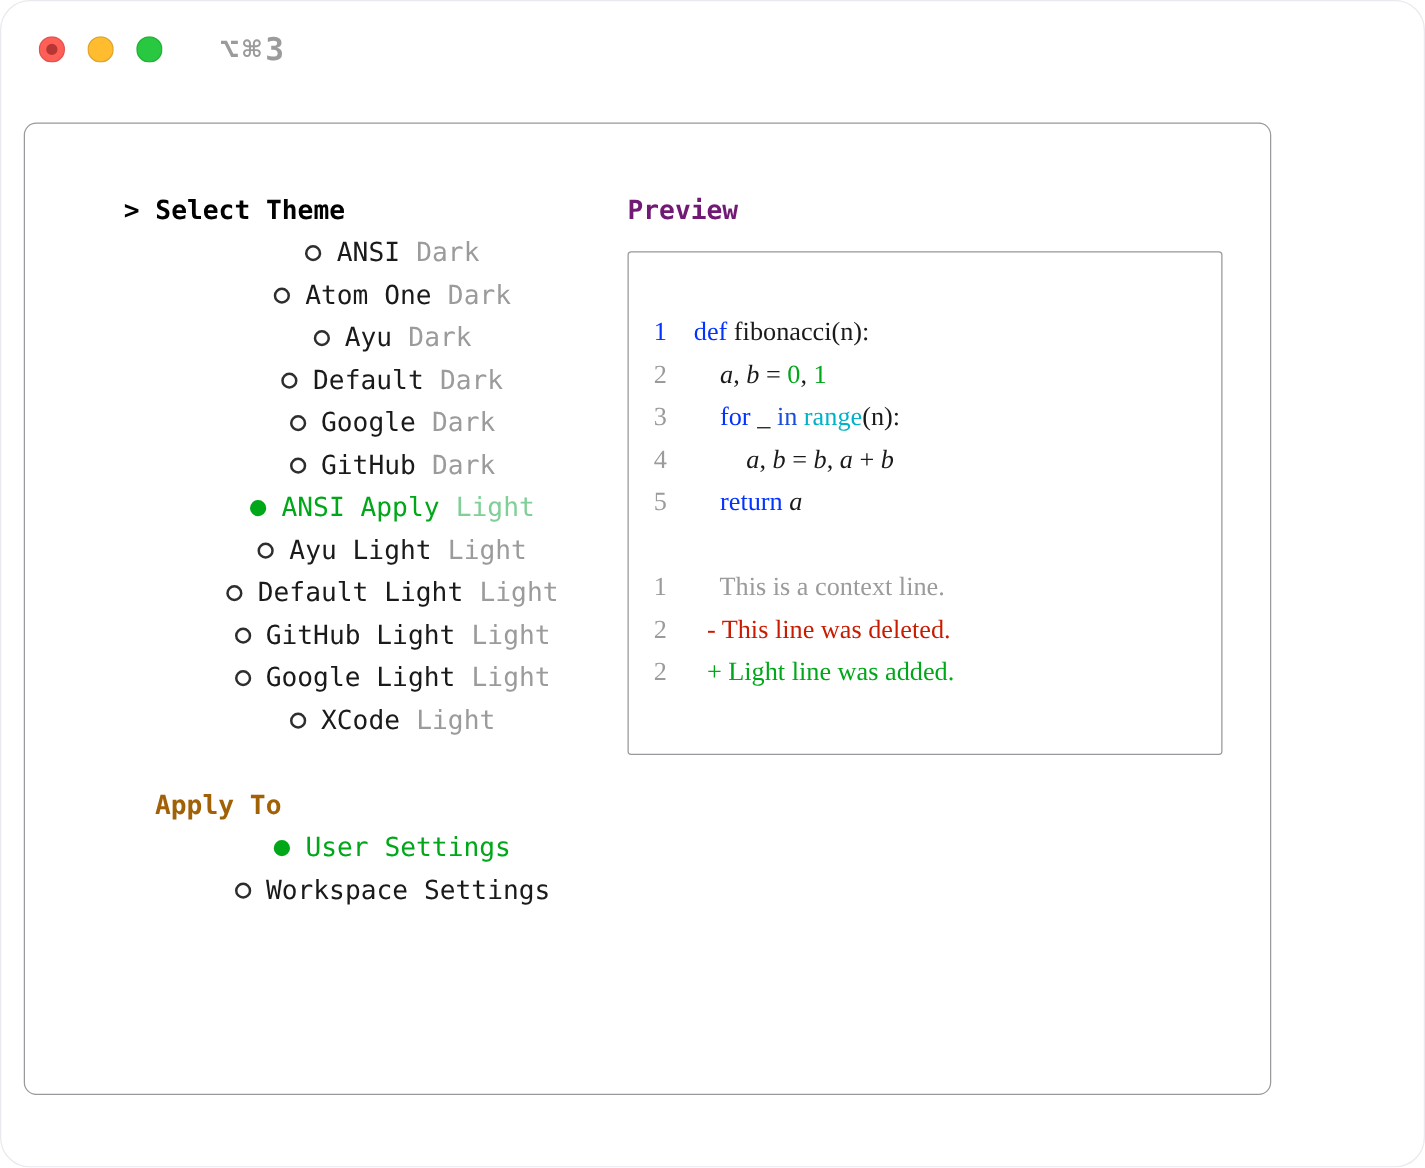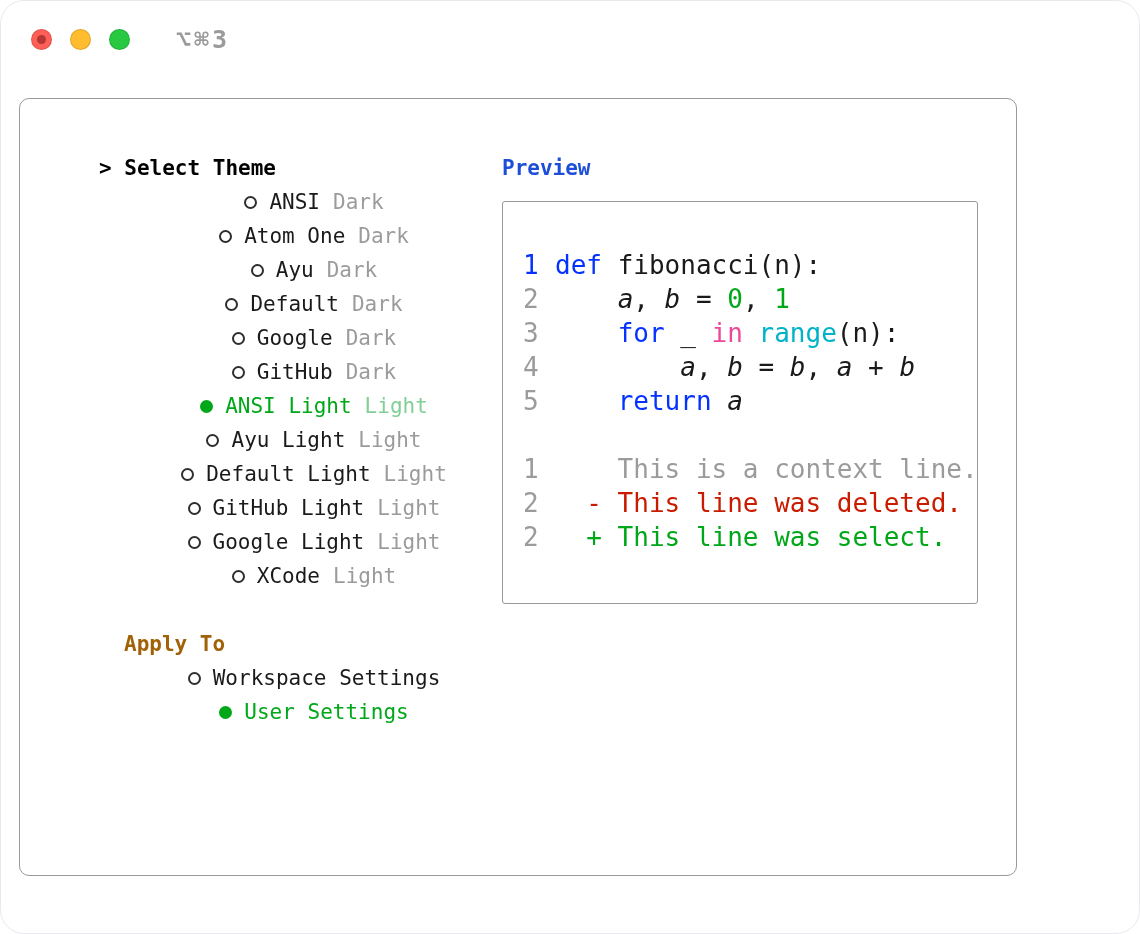--- a/index.html
+++ b/index.html
@@ -45,27 +45,27 @@
   }
   .dot.on{background:#00a819;border-color:#00a819;}
   .tname{color:#1a1a1a;}
   .tvariant{color:#9b9b9b;margin-left:13px;}
   .row.sel .tname{color:#00a819;}
   .row.sel .tvariant{color:#7fcf96;}
   .apply-title{margin-top:34px;margin-left:25px;height:34px;line-height:34px;font-weight:bold;color:#a16207;}
   .hint{margin-top:34px;color:#9b9b9b;width:372px;line-height:34px;}
   
   .right-col{position:absolute;left:482px;top:52px;}
-  .preview-title{height:34px;line-height:34px;font-weight:bold;color:#1d4ed8;}
+  .preview-title{height:34px;line-height:34px;font-weight:bold;color:#701a75;}
   .preview-box{
     margin-top:16px;width:476px;height:403px;box-sizing:border-box;
     border:1.5px solid #98989d;border-radius:3px;
     padding:46px 0 0 20px;overflow:hidden;background:#ffffff;
   }
-  .cline{height:34px;line-height:34px;white-space:pre;font-size:26px;}
+  .cline{height:34px;line-height:34px;white-space:pre;font-size:21px;font-family:Liberation Serif, serif;}
   .lnum{display:inline-block;width:32px;color:#9b9b9b;}
   .ctext{color:#1a1a1a;}
 </style>
 </head>
 <body>
 
 <div class="screen">
 
   <div class="titlebar">
     <span class="light red" style="background: rgb(255, 95, 87);"></span>
@@ -78,45 +78,45 @@
 
     <div class="left-col">
       <div class="sect-title">&gt; Select Theme</div>
       <div id="theme-list">
           <div class="row"><span class="dot"></span><span class="tname">ANSI</span><span class="tvariant">Dark</span></div>
           <div class="row"><span class="dot"></span><span class="tname">Atom One</span><span class="tvariant">Dark</span></div>
           <div class="row"><span class="dot"></span><span class="tname">Ayu</span><span class="tvariant">Dark</span></div>
           <div class="row"><span class="dot"></span><span class="tname">Default</span><span class="tvariant">Dark</span></div>
           <div class="row"><span class="dot"></span><span class="tname">Google</span><span class="tvariant">Dark</span></div>
           <div class="row"><span class="dot"></span><span class="tname">GitHub</span><span class="tvariant">Dark</span></div>
-          <div class="row sel"><span class="dot on"></span><span class="tname">ANSI Light</span><span class="tvariant">Light</span></div>
+          <div class="row sel"><span class="dot on"></span><span class="tname">ANSI Apply</span><span class="tvariant">Light</span></div>
           <div class="row"><span class="dot"></span><span class="tname">Ayu Light</span><span class="tvariant">Light</span></div>
           <div class="row"><span class="dot"></span><span class="tname">Default Light</span><span class="tvariant">Light</span></div>
           <div class="row"><span class="dot"></span><span class="tname">GitHub Light</span><span class="tvariant">Light</span></div>
           <div class="row"><span class="dot"></span><span class="tname">Google Light</span><span class="tvariant">Light</span></div>
           <div class="row"><span class="dot"></span><span class="tname">XCode</span><span class="tvariant">Light</span></div>
         </div>
       <div class="apply-title">Apply To</div>
       <div id="apply-list">
+          <div class="row sel"><span class="dot on"></span><span class="tname">User Settings</span></div>
           <div class="row"><span class="dot"></span><span class="tname">Workspace Settings</span></div>
-          <div class="row sel"><span class="dot on"></span><span class="tname">User Settings</span></div>
         </div>
     </div>
 
     <div class="right-col">
       <div class="preview-title">Preview</div>
       <div class="preview-box">
         <div id="code">
             <div class="cline"><span class="lnum" style="color: rgb(4, 50, 255);">1</span><span class="ctext"><span style="color: rgb(4, 50, 255);">def </span><span>fibonacci(n):</span></span></div>
             <div class="cline"><span class="lnum">2</span><span class="ctext"><span>    </span><span style="font-style: italic;">a</span><span>, </span><span style="font-style: italic;">b</span><span> = </span><span style="color: rgb(0, 168, 25);">0</span><span>, </span><span style="color: rgb(0, 168, 25);">1</span></span></div>
-            <div class="cline"><span class="lnum">3</span><span class="ctext"><span>    </span><span style="color: rgb(4, 50, 255);">for</span><span> _ </span><span style="color: #ec4899;">in</span><span> </span><span style="color: rgb(0, 179, 200);">range</span><span>(n):</span></span></div>
+            <div class="cline"><span class="lnum">3</span><span class="ctext"><span>    </span><span style="color: rgb(4, 50, 255);">for</span><span> _ </span><span style="color: #1d4ed8;">in</span><span> </span><span style="color: rgb(0, 179, 200);">range</span><span>(n):</span></span></div>
             <div class="cline"><span class="lnum">4</span><span class="ctext"><span>        </span><span style="font-style: italic;">a</span><span>, </span><span style="font-style: italic;">b</span><span> = </span><span style="font-style: italic;">b</span><span>, </span><span style="font-style: italic;">a</span><span> + </span><span style="font-style: italic;">b</span></span></div>
             <div class="cline"><span class="lnum">5</span><span class="ctext"><span>    </span><span style="color: rgb(4, 50, 255);">return</span><span> </span><span style="font-style: italic;">a</span></span></div>
             <div class="cline"><span class="lnum"></span><span class="ctext"></span></div>
             <div class="cline"><span class="lnum">1</span><span class="ctext"><span style="color: rgb(155, 155, 155); text-align: right;">    This is a context line.</span></span></div>
             <div class="cline"><span class="lnum">2</span><span class="ctext"><span style="color: rgb(201, 27, 0);">  - This line was deleted.</span></span></div>
-            <div class="cline"><span class="lnum">2</span><span class="ctext"><span style="color: rgb(0, 168, 25);">  + This line was select.</span></span></div>
+            <div class="cline"><span class="lnum">2</span><span class="ctext"><span style="color: rgb(0, 168, 25);">  + Light line was added.</span></span></div>
           </div>
       </div>
     </div>
 
   </div>
 </div>
 
 </body></html>

